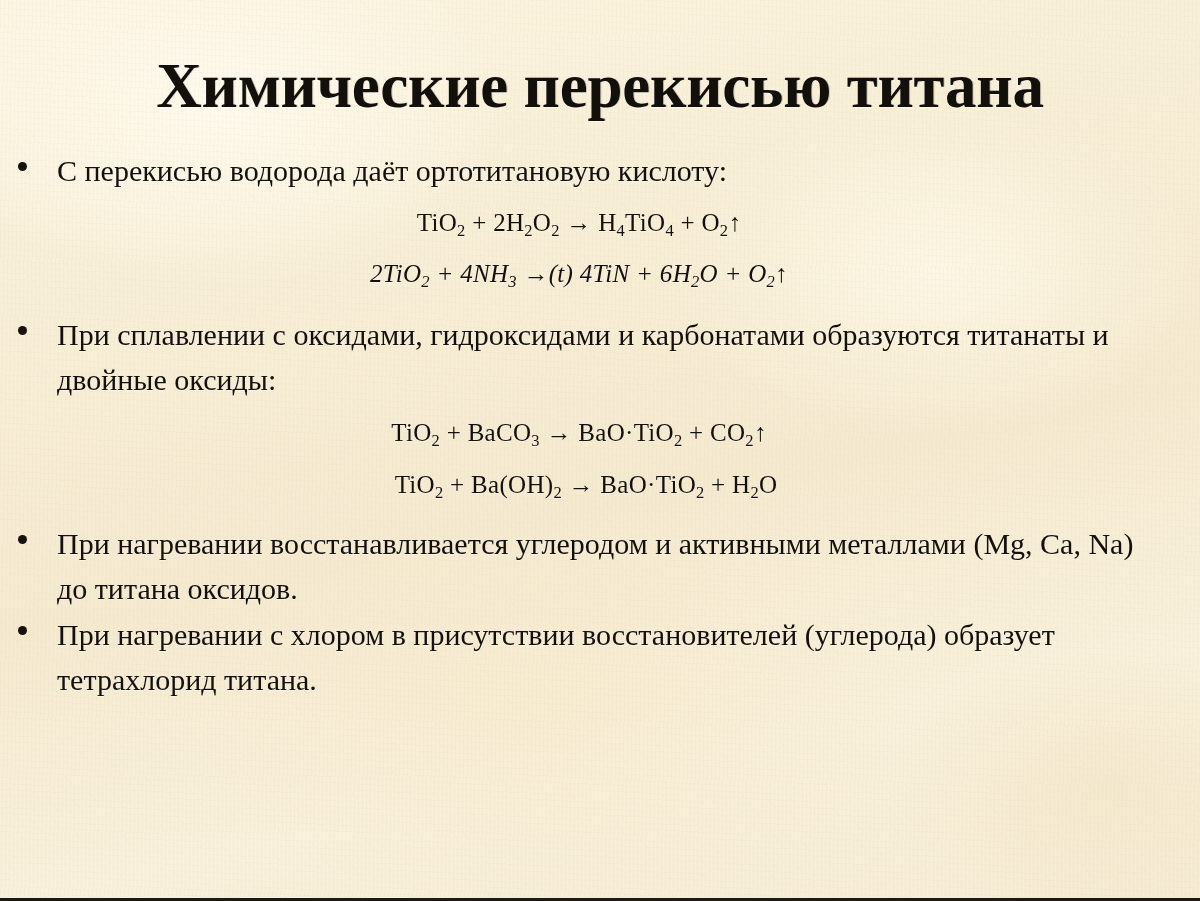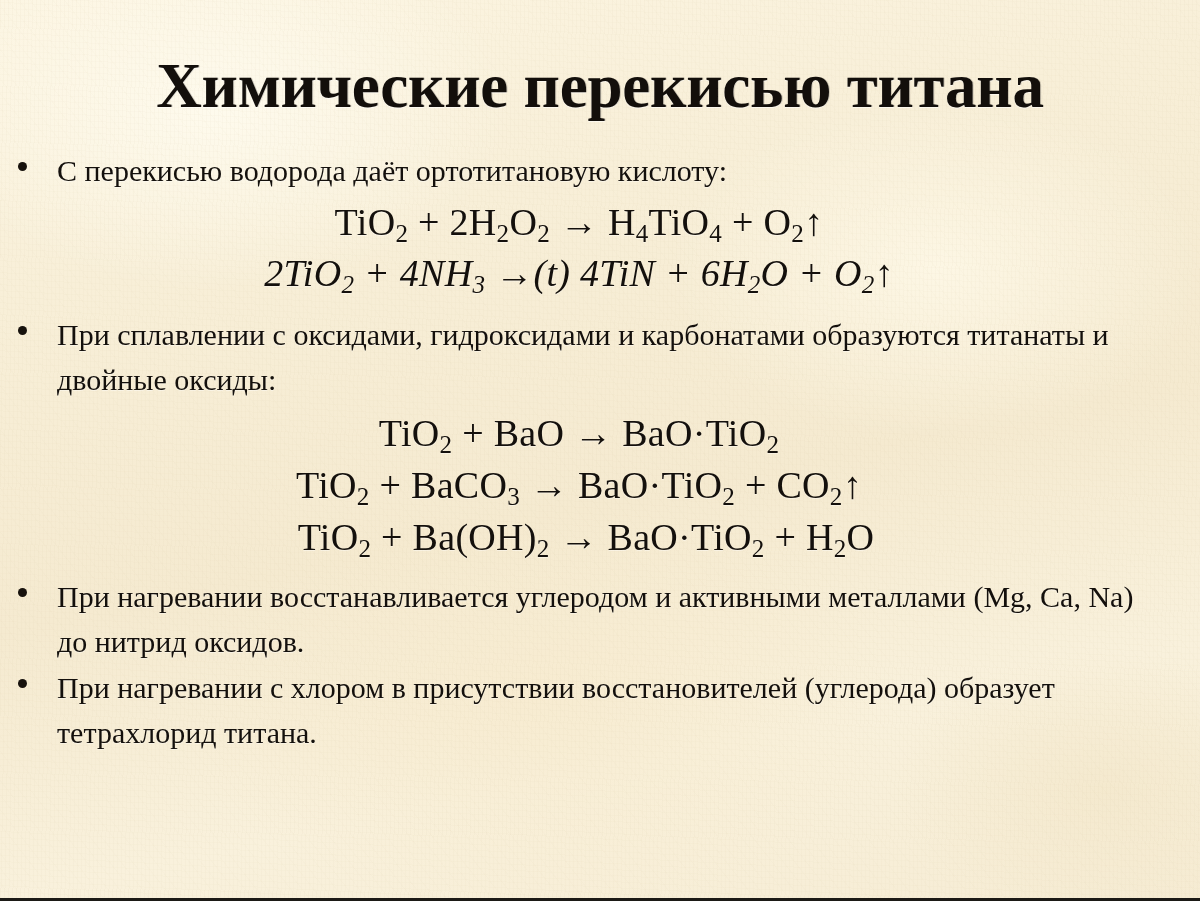--- a/index.html
+++ b/index.html
@@ -89,21 +89,21 @@
 
   .bullet-text {
     font-size: 30px;
     line-height: 45.5px;
     color: #14100c;
     text-shadow: 0 1px 0 rgba(255,255,255,0.4);
   }
 
   .equation {
     text-align: center;
-    font-size: 38px;
+    font-size: 25px;
     line-height: 45px;
     color: #14100c;
     padding-right: 42px;
     letter-spacing: 0.3px;
     text-shadow: 0 1px 0 rgba(255,255,255,0.4);
     white-space: nowrap;
   }
 
   .equation sub {
     font-size: 0.66em;
@@ -143,29 +143,28 @@
       <div class="equation sp-eq1">TiO<sub>2</sub> + 2H<sub>2</sub>O<sub>2</sub> → H<sub>4</sub>TiO<sub>4</sub> + O<sub>2</sub>↑</div>
 
 
       <div class="equation sp-eq2">2TiO<sub>2</sub> + 4NH<sub>3</sub> →(t) 4TiN + 6H<sub>2</sub>O + O<sub>2</sub>↑</div>
 
       <div class="bullet-block sp-b3">
         <span class="bullet-dot" title="•"></span>
         <div class="bullet-text">При сплавлении с оксидами, гидроксидами и карбонатами образуются титанаты и двойные оксиды:</div>
       </div>
 
-      <div class="equation sp-eq3">TiO<sub>2</sub> + BaO → BaO·TiO<sub>2</sub></div>
 
       <div class="equation sp-eq4">TiO<sub>2</sub> + BaCO<sub>3</sub> → BaO·TiO<sub>2</sub> + CO<sub>2</sub>↑</div>
 
       <div class="equation sp-eq5">TiO<sub>2</sub> + Ba(OH)<sub>2</sub> → BaO·TiO<sub>2</sub> + H<sub>2</sub>O</div>
 
       <div class="bullet-block sp-b4">
         <span class="bullet-dot" title="•"></span>
-        <div class="bullet-text">При нагревании восстанавливается углеродом и активными металлами (Mg, Ca, Na) до нитрид оксидов.</div>
+        <div class="bullet-text">При нагревании восстанавливается углеродом и активными металлами (Mg, Ca, Na) до титана оксидов.</div>
       </div>
 
       <div class="bullet-block sp-b5">
         <span class="bullet-dot" title="•"></span>
         <div class="bullet-text">При нагревании с хлором в присутствии восстановителей (углерода) образует тетрахлорид титана.</div>
       </div>
 
     </div>
   </div>
 </div>

